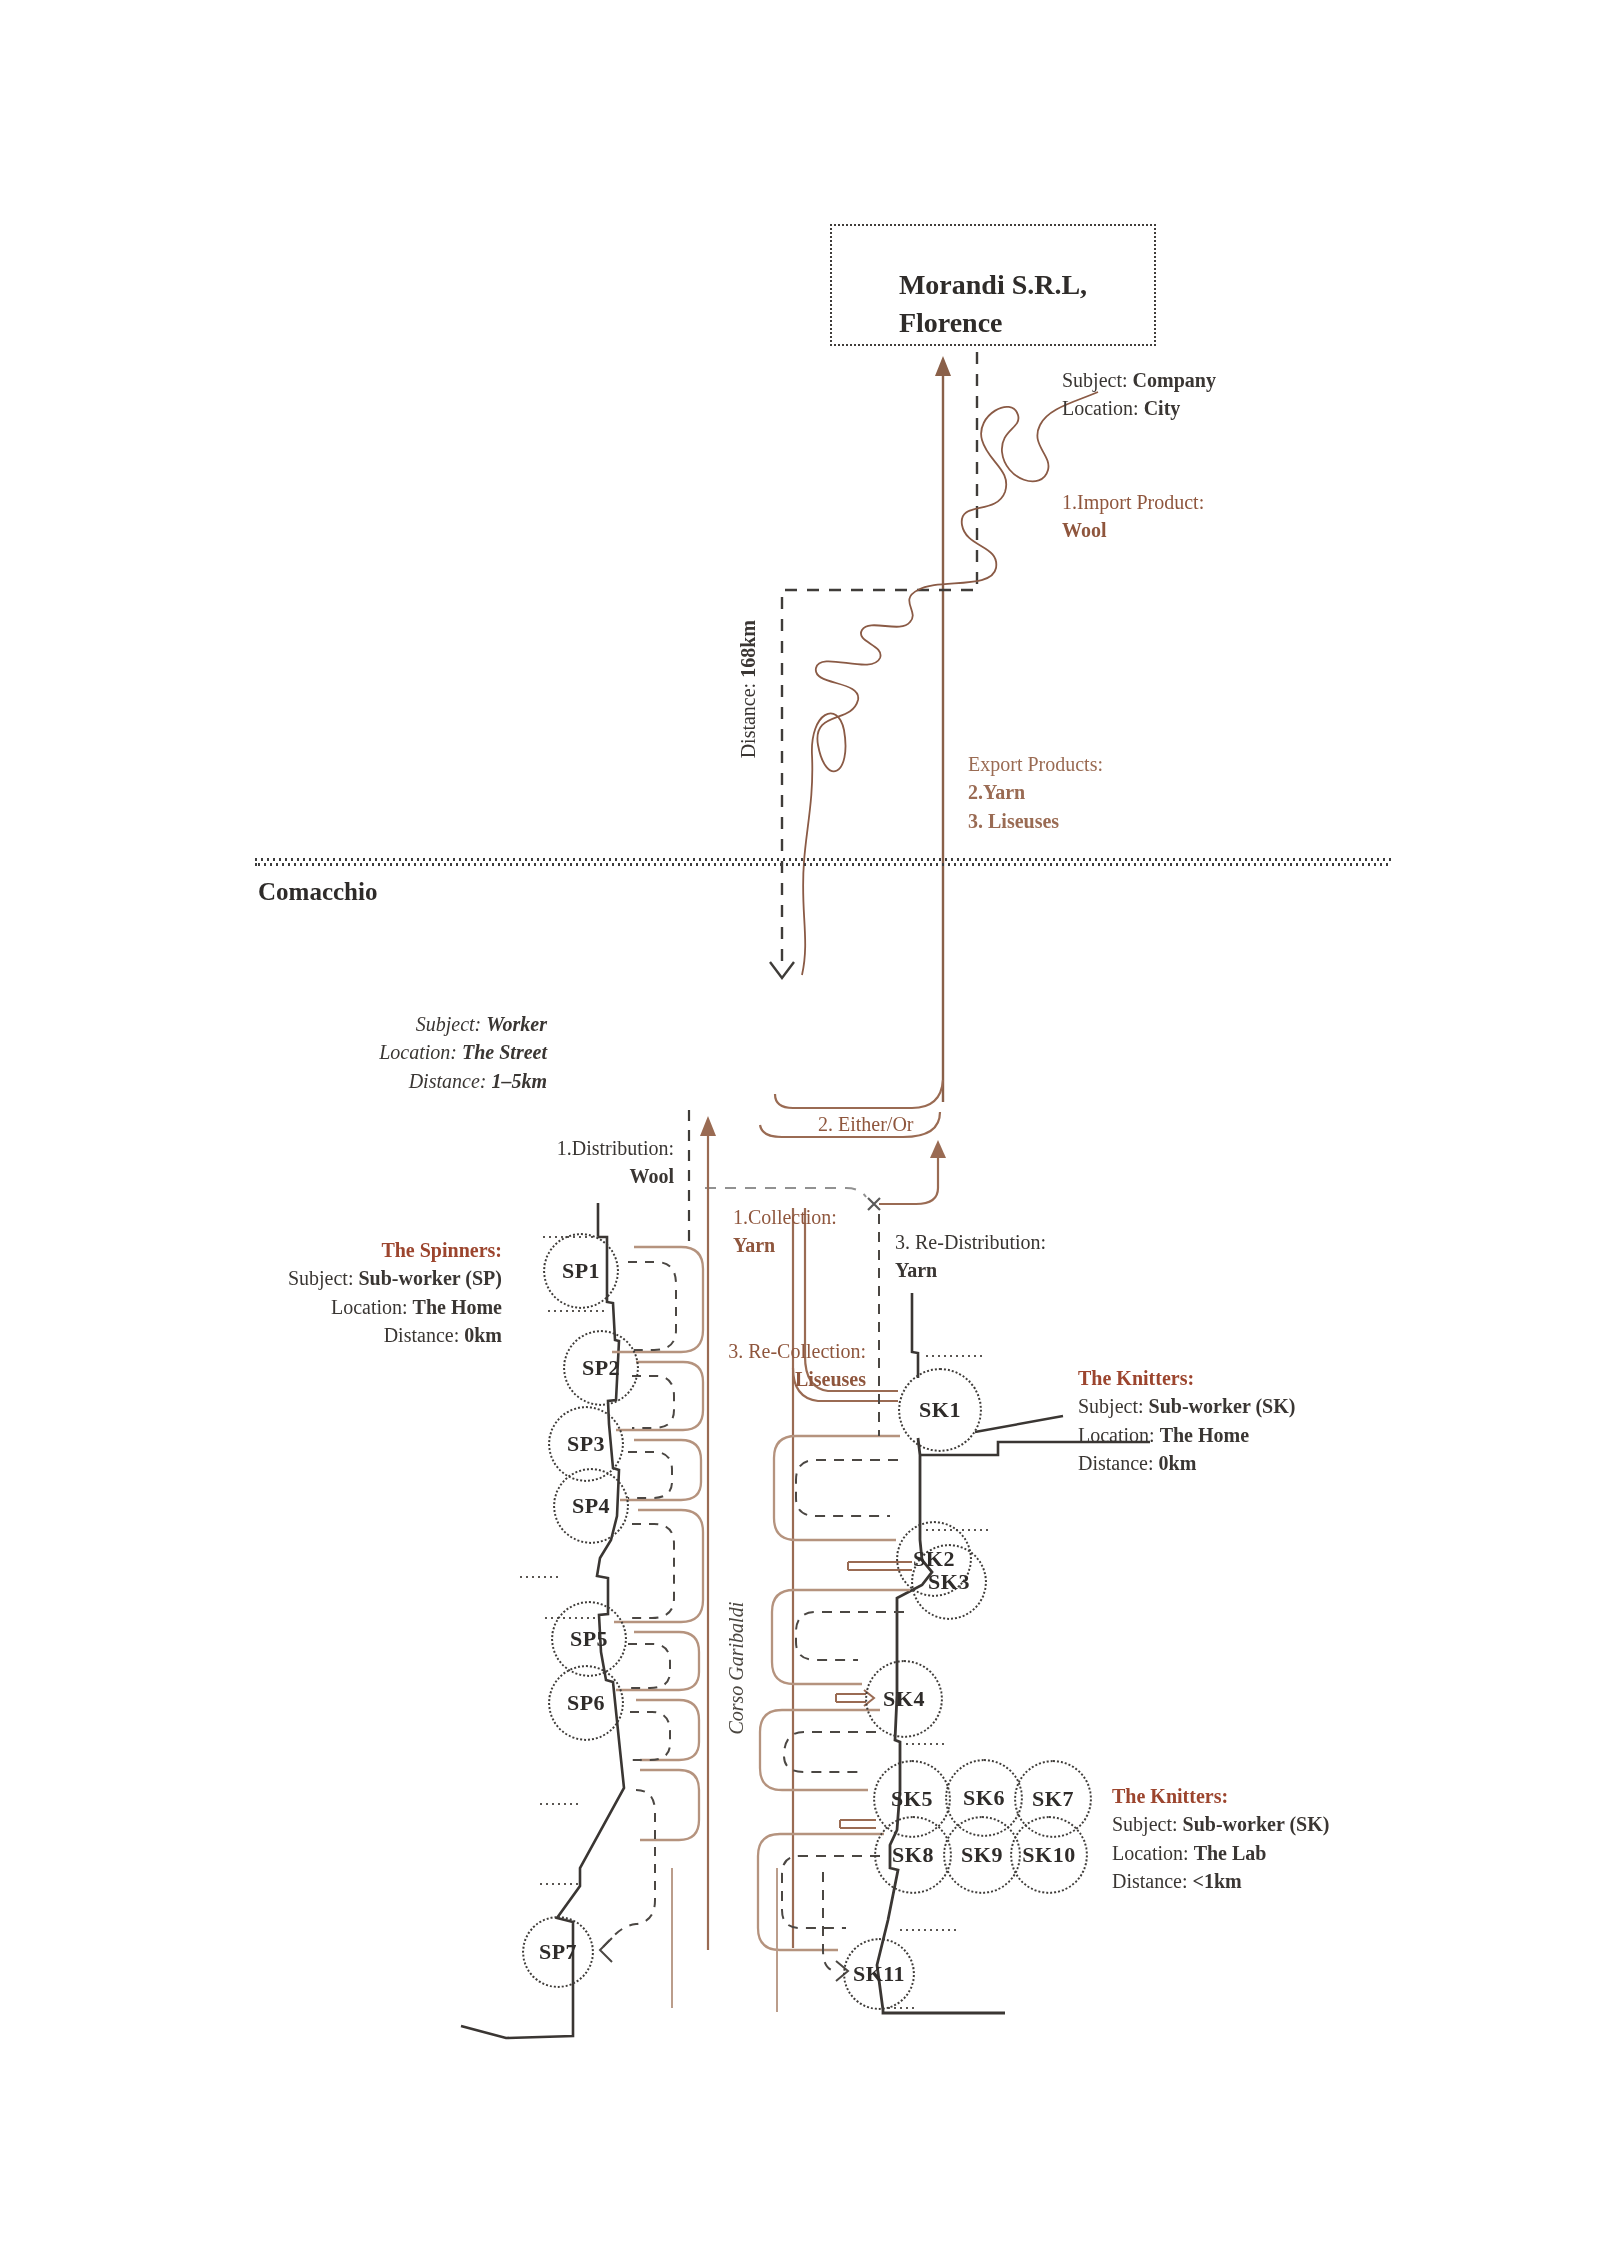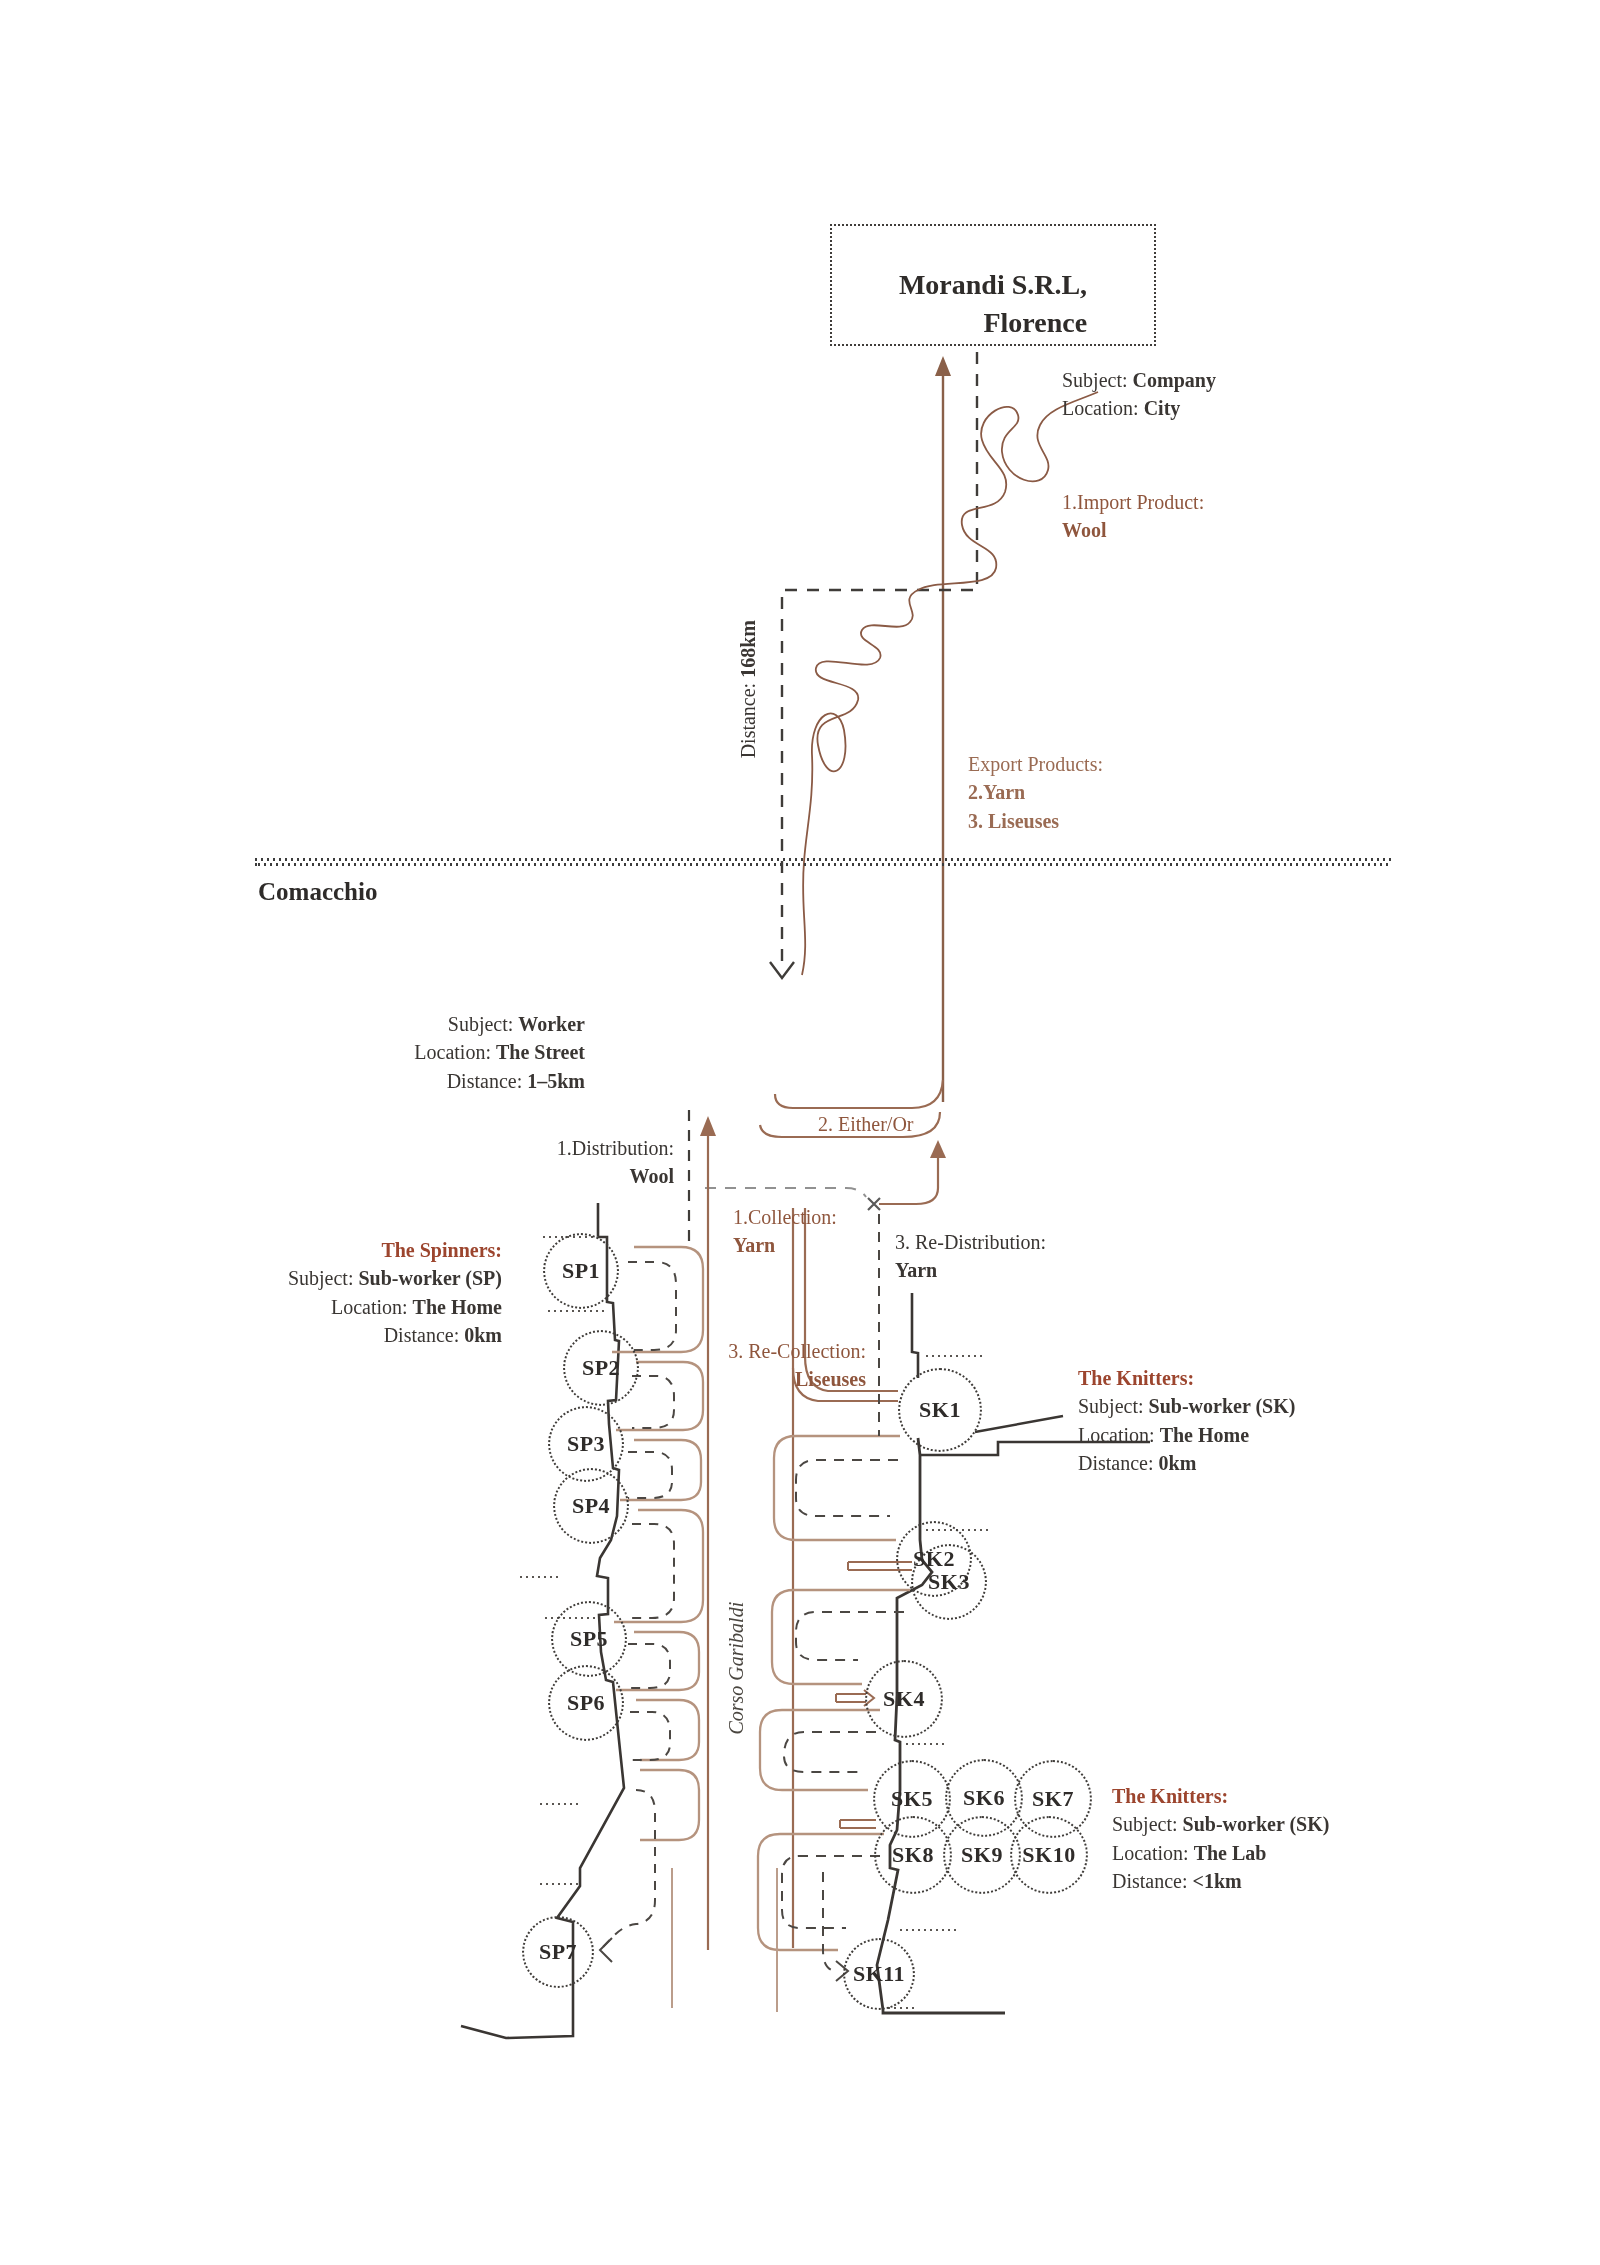--- a/index.html
+++ b/index.html
@@ -7,21 +7,21 @@
           font-family:"Liberation Serif","DejaVu Serif",serif;color:#3a3633;}
   svg.layer{position:absolute;left:0;top:0;width:1600px;height:2265px;}
   .lbl{position:absolute;font-size:20px;line-height:1.42;white-space:nowrap;}
   .r{text-align:right;}
   .brown{color:#8f563d;}
   .ltbrown{color:#9a6b53;}
   .redhead{color:#9c452e;font-weight:bold;}
   .v{font-weight:bold;}
   .dotbox{position:absolute;border:2px dotted #3f3c39;background:transparent;
           display:flex;flex-direction:column;align-items:center;justify-content:center;}
-  .boxtitle{font-weight:bold;text-align:right;line-height:1.35;color:#2f2c2a;margin-top:38px;}
+  .boxtitle{font-weight:bold;text-align:left;line-height:1.35;color:#2f2c2a;margin-top:38px;}
   .node{position:absolute;border:2.5px dotted #3f3c39;border-radius:50%;
         display:flex;align-items:center;justify-content:center;
         font-weight:bold;font-size:22px;color:#2f2c2a;letter-spacing:.5px;background:transparent;}
   .rot{transform:rotate(-90deg);transform-origin:center center;}
   .border-strip{position:absolute;left:255px;top:858px;width:1137px;height:3px;
     background:repeating-linear-gradient(90deg,#3c3c3c 0 2px,transparent 2px 6px);}
   .border-strip2{position:absolute;left:255px;top:863px;width:1137px;height:3px;
     background:repeating-linear-gradient(90deg,#3c3c3c 0 2px,transparent 2px 6px);background-position:3px 0;}
   .big{font-size:28px;}
   .mid{font-size:23px;}
@@ -188,21 +188,21 @@
     <span class="v">168km</span>
   </div>
 
   <div class="lbl ltbrown" style="left:968px;top:742px;margin-top:8px;">
     <div>Export Products:</div>
     <div class="v">2.Yarn</div>
     <div class="v">3. Liseuses</div>
   </div>
 
 
-  <div class="lbl r" style="right:1015px;top:1010px;">
+  <div class="lbl r" style="right:1053px;top:1010px;font-style:italic;">
     <div>
       <span>Subject:</span>
       <span class="v">Worker</span>
     </div>
     <div>
       <span>Location:</span>
       <span class="v">The Street</span>
     </div>
     <div>
       <span>Distance:</span>

